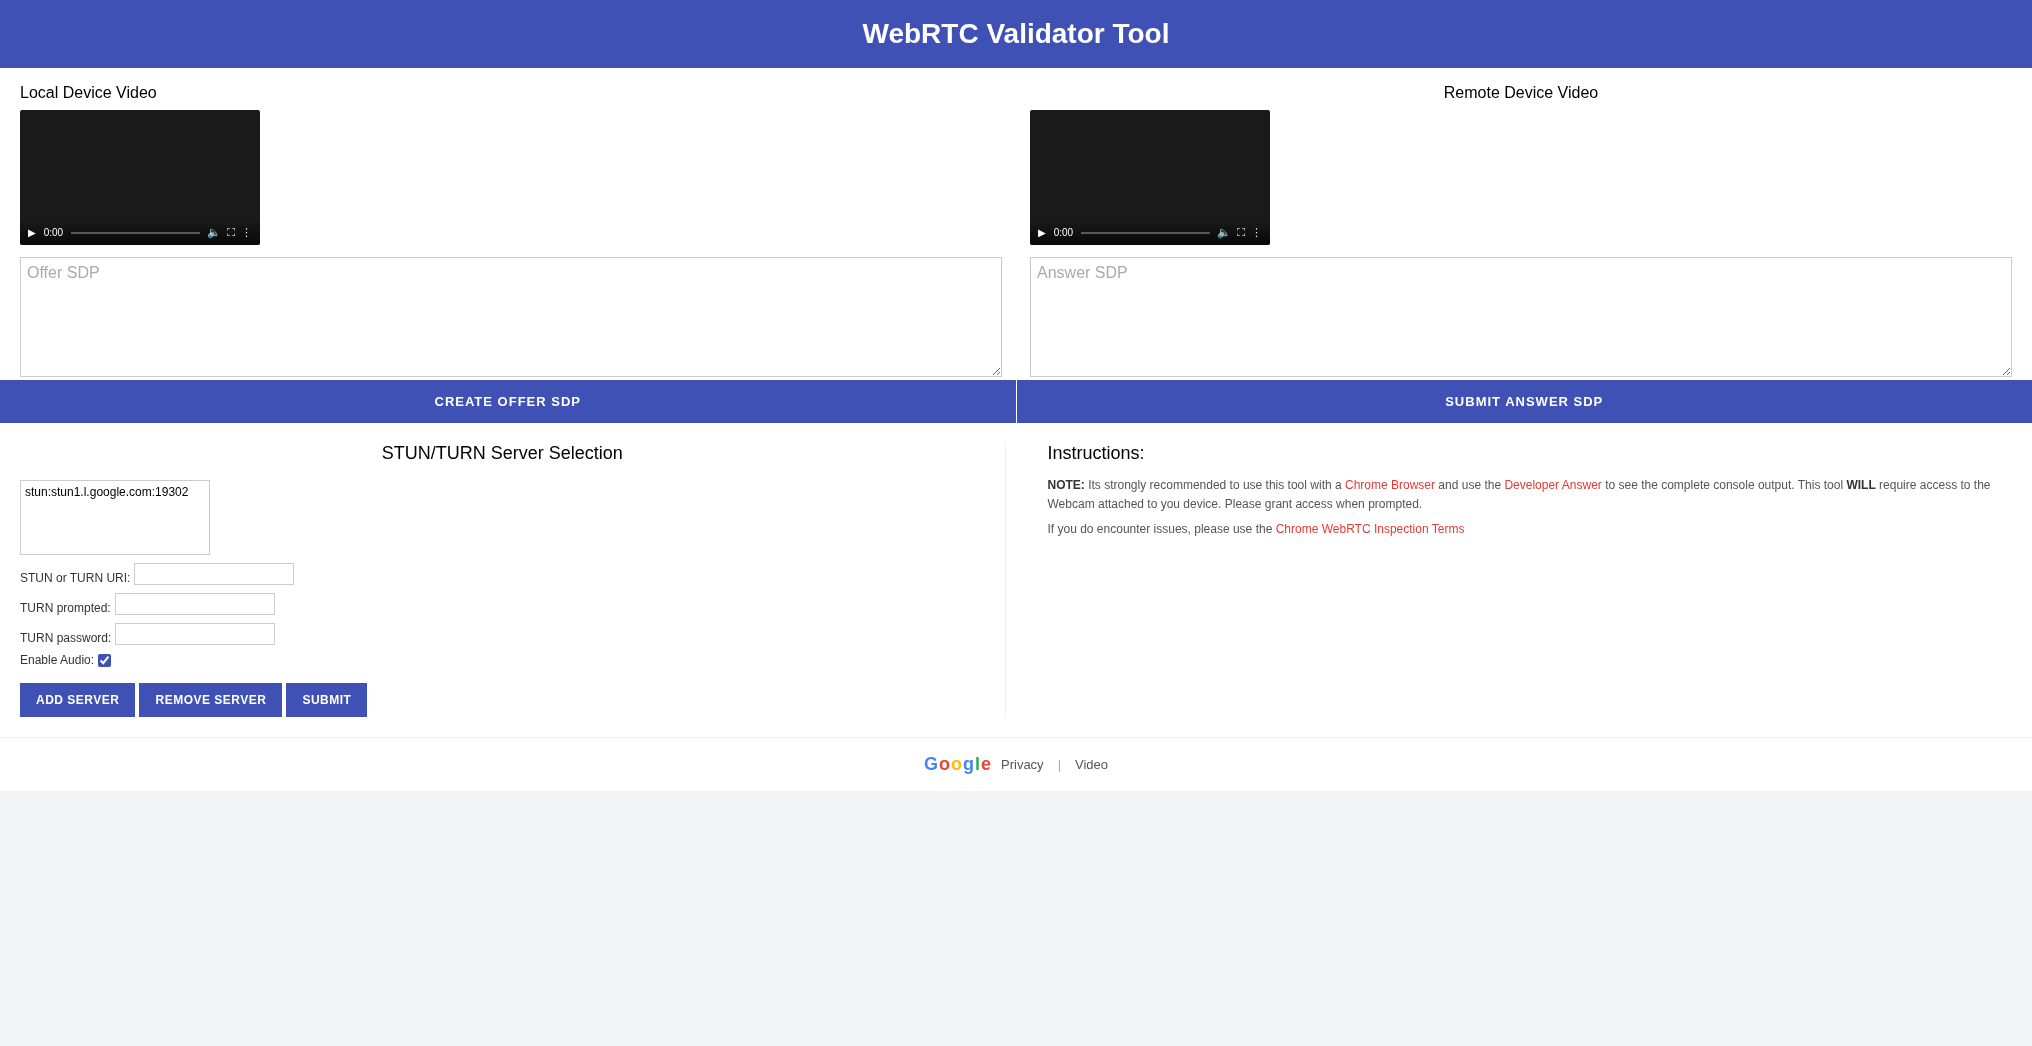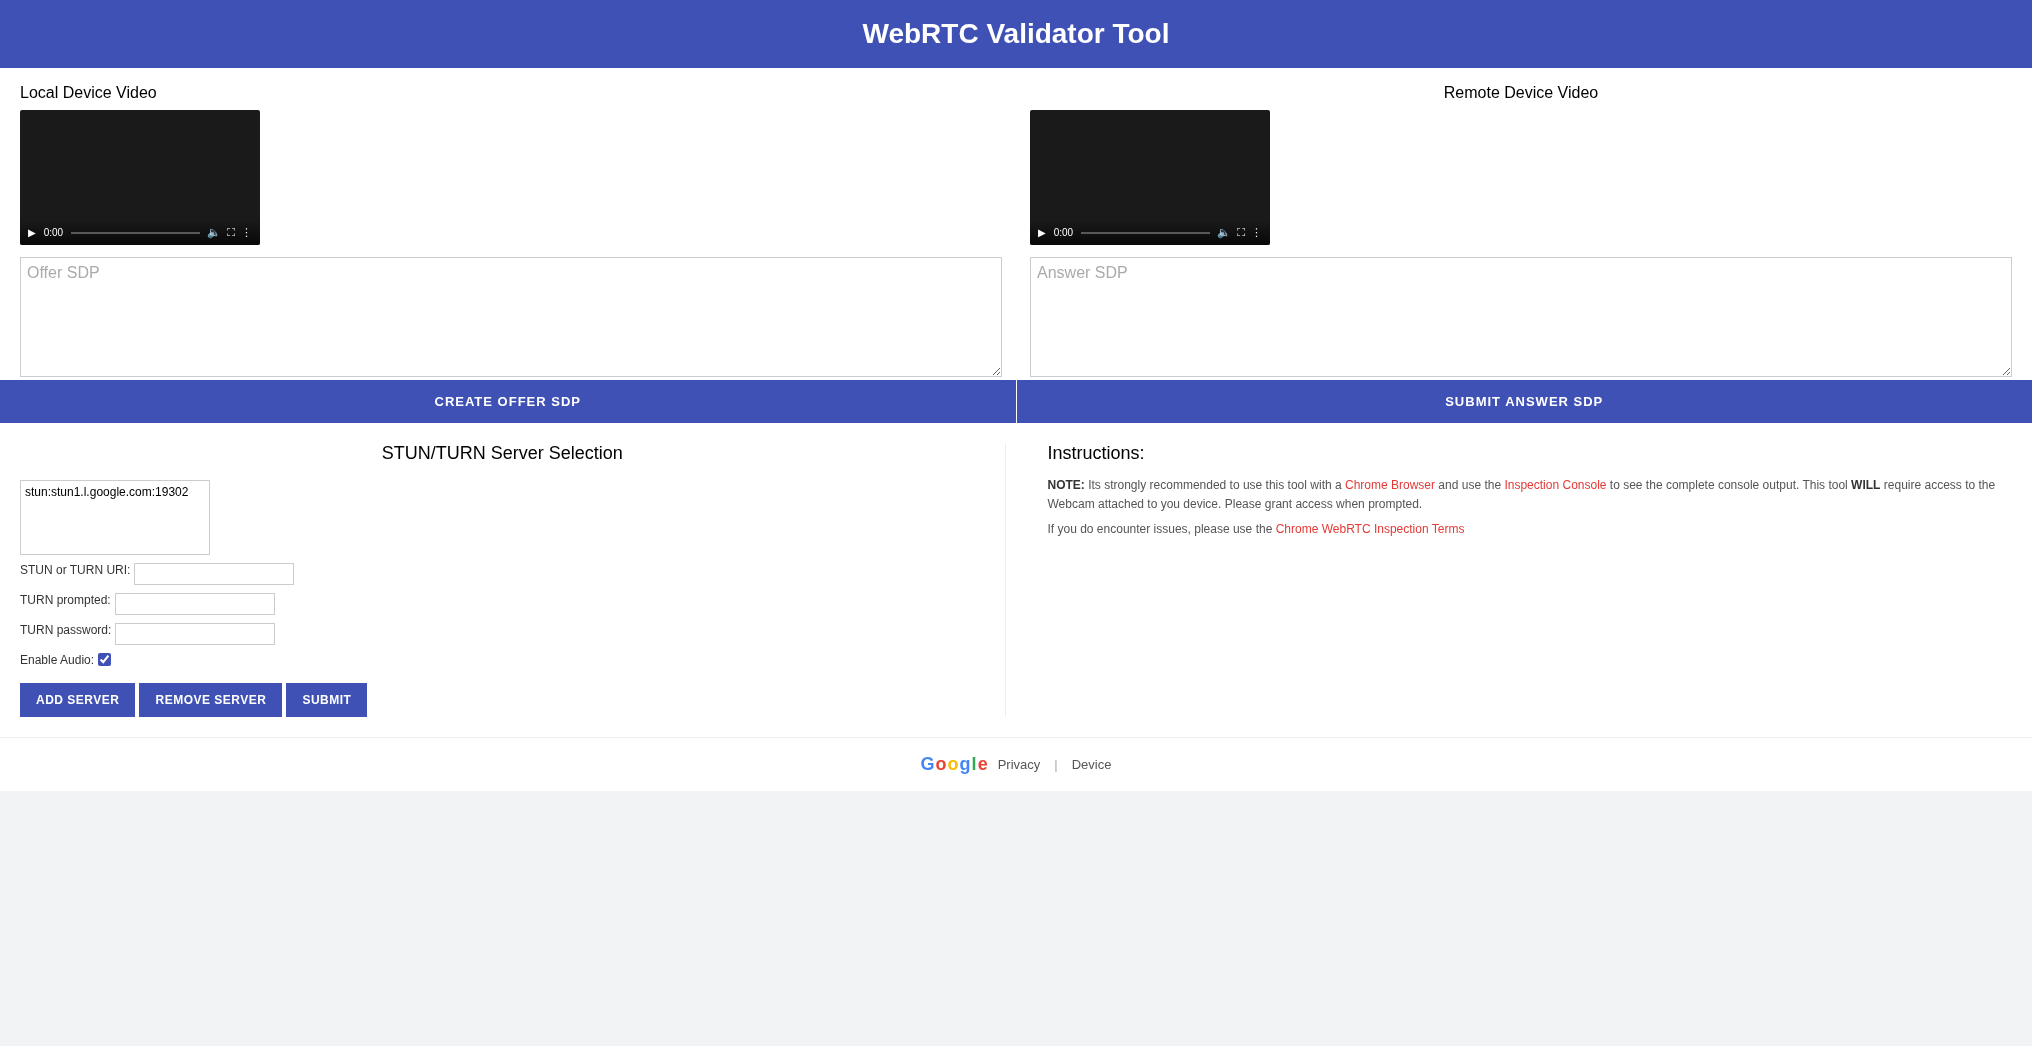--- a/index.html
+++ b/index.html
@@ -156,21 +156,21 @@
       height: 75px;
       border: 1px solid #ccc;
       font-size: 12px;
       padding: 4px;
       resize: none;
       font-family: Arial, sans-serif;
       display: block;
     }
     .form-row {
       display: flex;
-      align-items: flex-start;
+      align-items: flex-end;
       margin-top: 8px;
       gap: 4px;
     }
     .form-row label {
       font-size: 12px;
       white-space: nowrap;
       color: #333;
     }
     .form-row input[type="text"] {
       border: 1px solid #ccc;
@@ -350,21 +350,21 @@
   </div>
 
   <div class="instructions-section">
     <h2>Instructions:</h2>
     <div class="instructions-text">
       <span>
         <span class="note-label">NOTE:</span>
         <span> Its strongly recommended to use this tool with a </span>
         <a href="#">Chrome Browser</a>
         <span> and use the </span>
-        <a href="#">Inspection Console</a>
+        <a href="#">Developer Answer</a>
         <span> to see the complete console output. This tool </span>
         <span class="bold">WILL</span>
         <span> require access to the Webcam attached to you device. Please grant access when prompted.</span>
       </span>
       <div class="instructions-second-line">
         <span>If you do encounter issues, please use the </span>
         <a href="#">Chrome WebRTC Inspection Terms</a>
       </div>
     </div>
   </div>
@@ -374,14 +374,14 @@
   <span class="google-logo">
     <span class="g-blue">G</span>
     <span class="g-red">o</span>
     <span class="g-yellow">o</span>
     <span class="g-blue">g</span>
     <span class="g-green">l</span>
     <span class="g-red">e</span>
   </span>
   <a href="#" class="footer-link">Privacy</a>
   <span class="footer-divider">|</span>
-  <a href="#" class="footer-link">Device</a>
+  <a href="#" class="footer-link">Video</a>
 </footer>
 
 </body></html>

